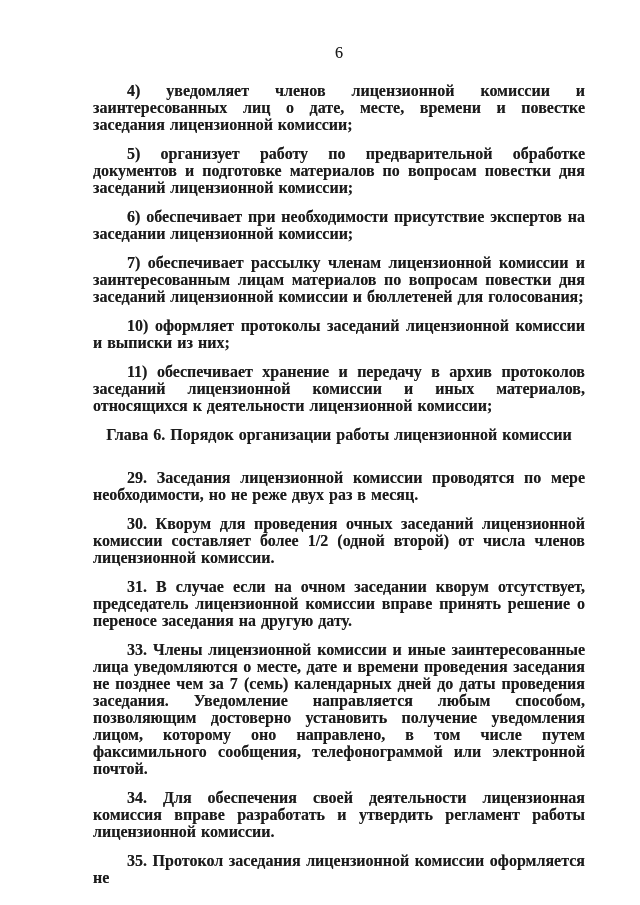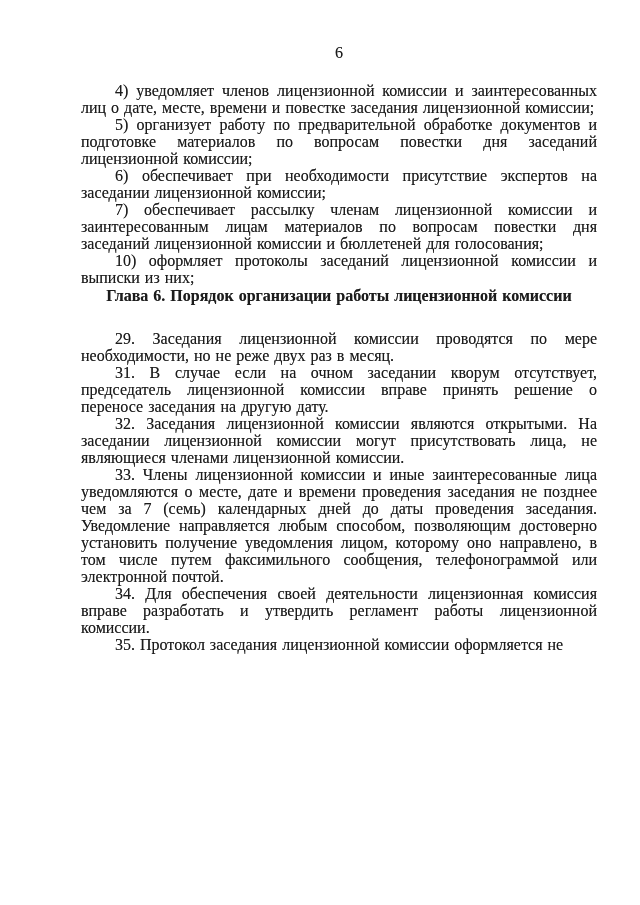--- a/index.html
+++ b/index.html
@@ -24,24 +24,25 @@
   }
   .text-block {
     margin-left: 81px;
     width: 516px;
   }
   .page-number {
     text-align: center;
     margin: 0 0 21px 0;
   }
   .doc-par {
-    margin: 0;
+    margin: 12px;
     text-align: justify;
     text-indent: 34px;
     word-spacing: 1px;
+    font-weight: bold;
   }
   .chapter-heading {
     margin: 1px 0 26px 0;
     text-align: center;
     font-weight: bold;
     text-indent: 0;
   }
 </style>
 </head>
 <body>
@@ -49,24 +50,25 @@
 <div class="doc-page">
   <div class="text-block">
 
     <p class="page-number">6</p>
 
     <p class="doc-par">4) уведомляет членов лицензионной комиссии и заинтересованных лиц о дате, месте, времени и повестке заседания лицензионной комиссии;</p>
     <p class="doc-par">5) организует работу по предварительной обработке документов и подготовке материалов по вопросам повестки дня заседаний лицензионной комиссии;</p>
     <p class="doc-par">6) обеспечивает при необходимости присутствие экспертов на заседании лицензионной комиссии;</p>
     <p class="doc-par">7) обеспечивает рассылку членам лицензионной комиссии и заинтересованным лицам материалов по вопросам повестки дня заседаний лицензионной комиссии и бюллетеней для голосования;</p>
     <p class="doc-par">10) оформляет протоколы заседаний лицензионной комиссии и выписки из них;</p>
+    <p class="doc-par">11) обеспечивает хранение и передачу в архив протоколов заседаний лицензионной комиссии и иных материалов, относящихся к деятельности лицензионной комиссии;</p>
 
     <p class="doc-par chapter-heading">Глава 6. Порядок организации работы лицензионной комиссии</p>
 
     <p class="doc-par">29. Заседания лицензионной комиссии проводятся по мере необходимости, но не реже двух раз в месяц.</p>
+    <p class="doc-par">30. Кворум для проведения очных заседаний лицензионной комиссии составляет более 1/2 (одной второй) от числа членов лицензионной комиссии.</p>
     <p class="doc-par">31. В случае если на очном заседании кворум отсутствует, председатель лицензионной комиссии вправе принять решение о переносе заседания на другую дату.</p>
-    <p class="doc-par">32. Заседания лицензионной комиссии являются открытыми. На заседании лицензионной комиссии могут присутствовать лица, не являющиеся членами лицензионной комиссии.</p>
     <p class="doc-par">33. Члены лицензионной комиссии и иные заинтересованные лица уведомляются о месте, дате и времени проведения заседания не позднее чем за 7 (семь) календарных дней до даты проведения заседания. Уведомление направляется любым способом, позволяющим достоверно установить получение уведомления лицом, которому оно направлено, в том числе путем факсимильного сообщения, телефонограммой или электронной почтой.</p>
     <p class="doc-par">34. Для обеспечения своей деятельности лицензионная комиссия вправе разработать и утвердить регламент работы лицензионной комиссии.</p>
     <p class="doc-par">35. Протокол заседания лицензионной комиссии оформляется не</p>
 
   </div>
 </div>
 
 </body></html>

